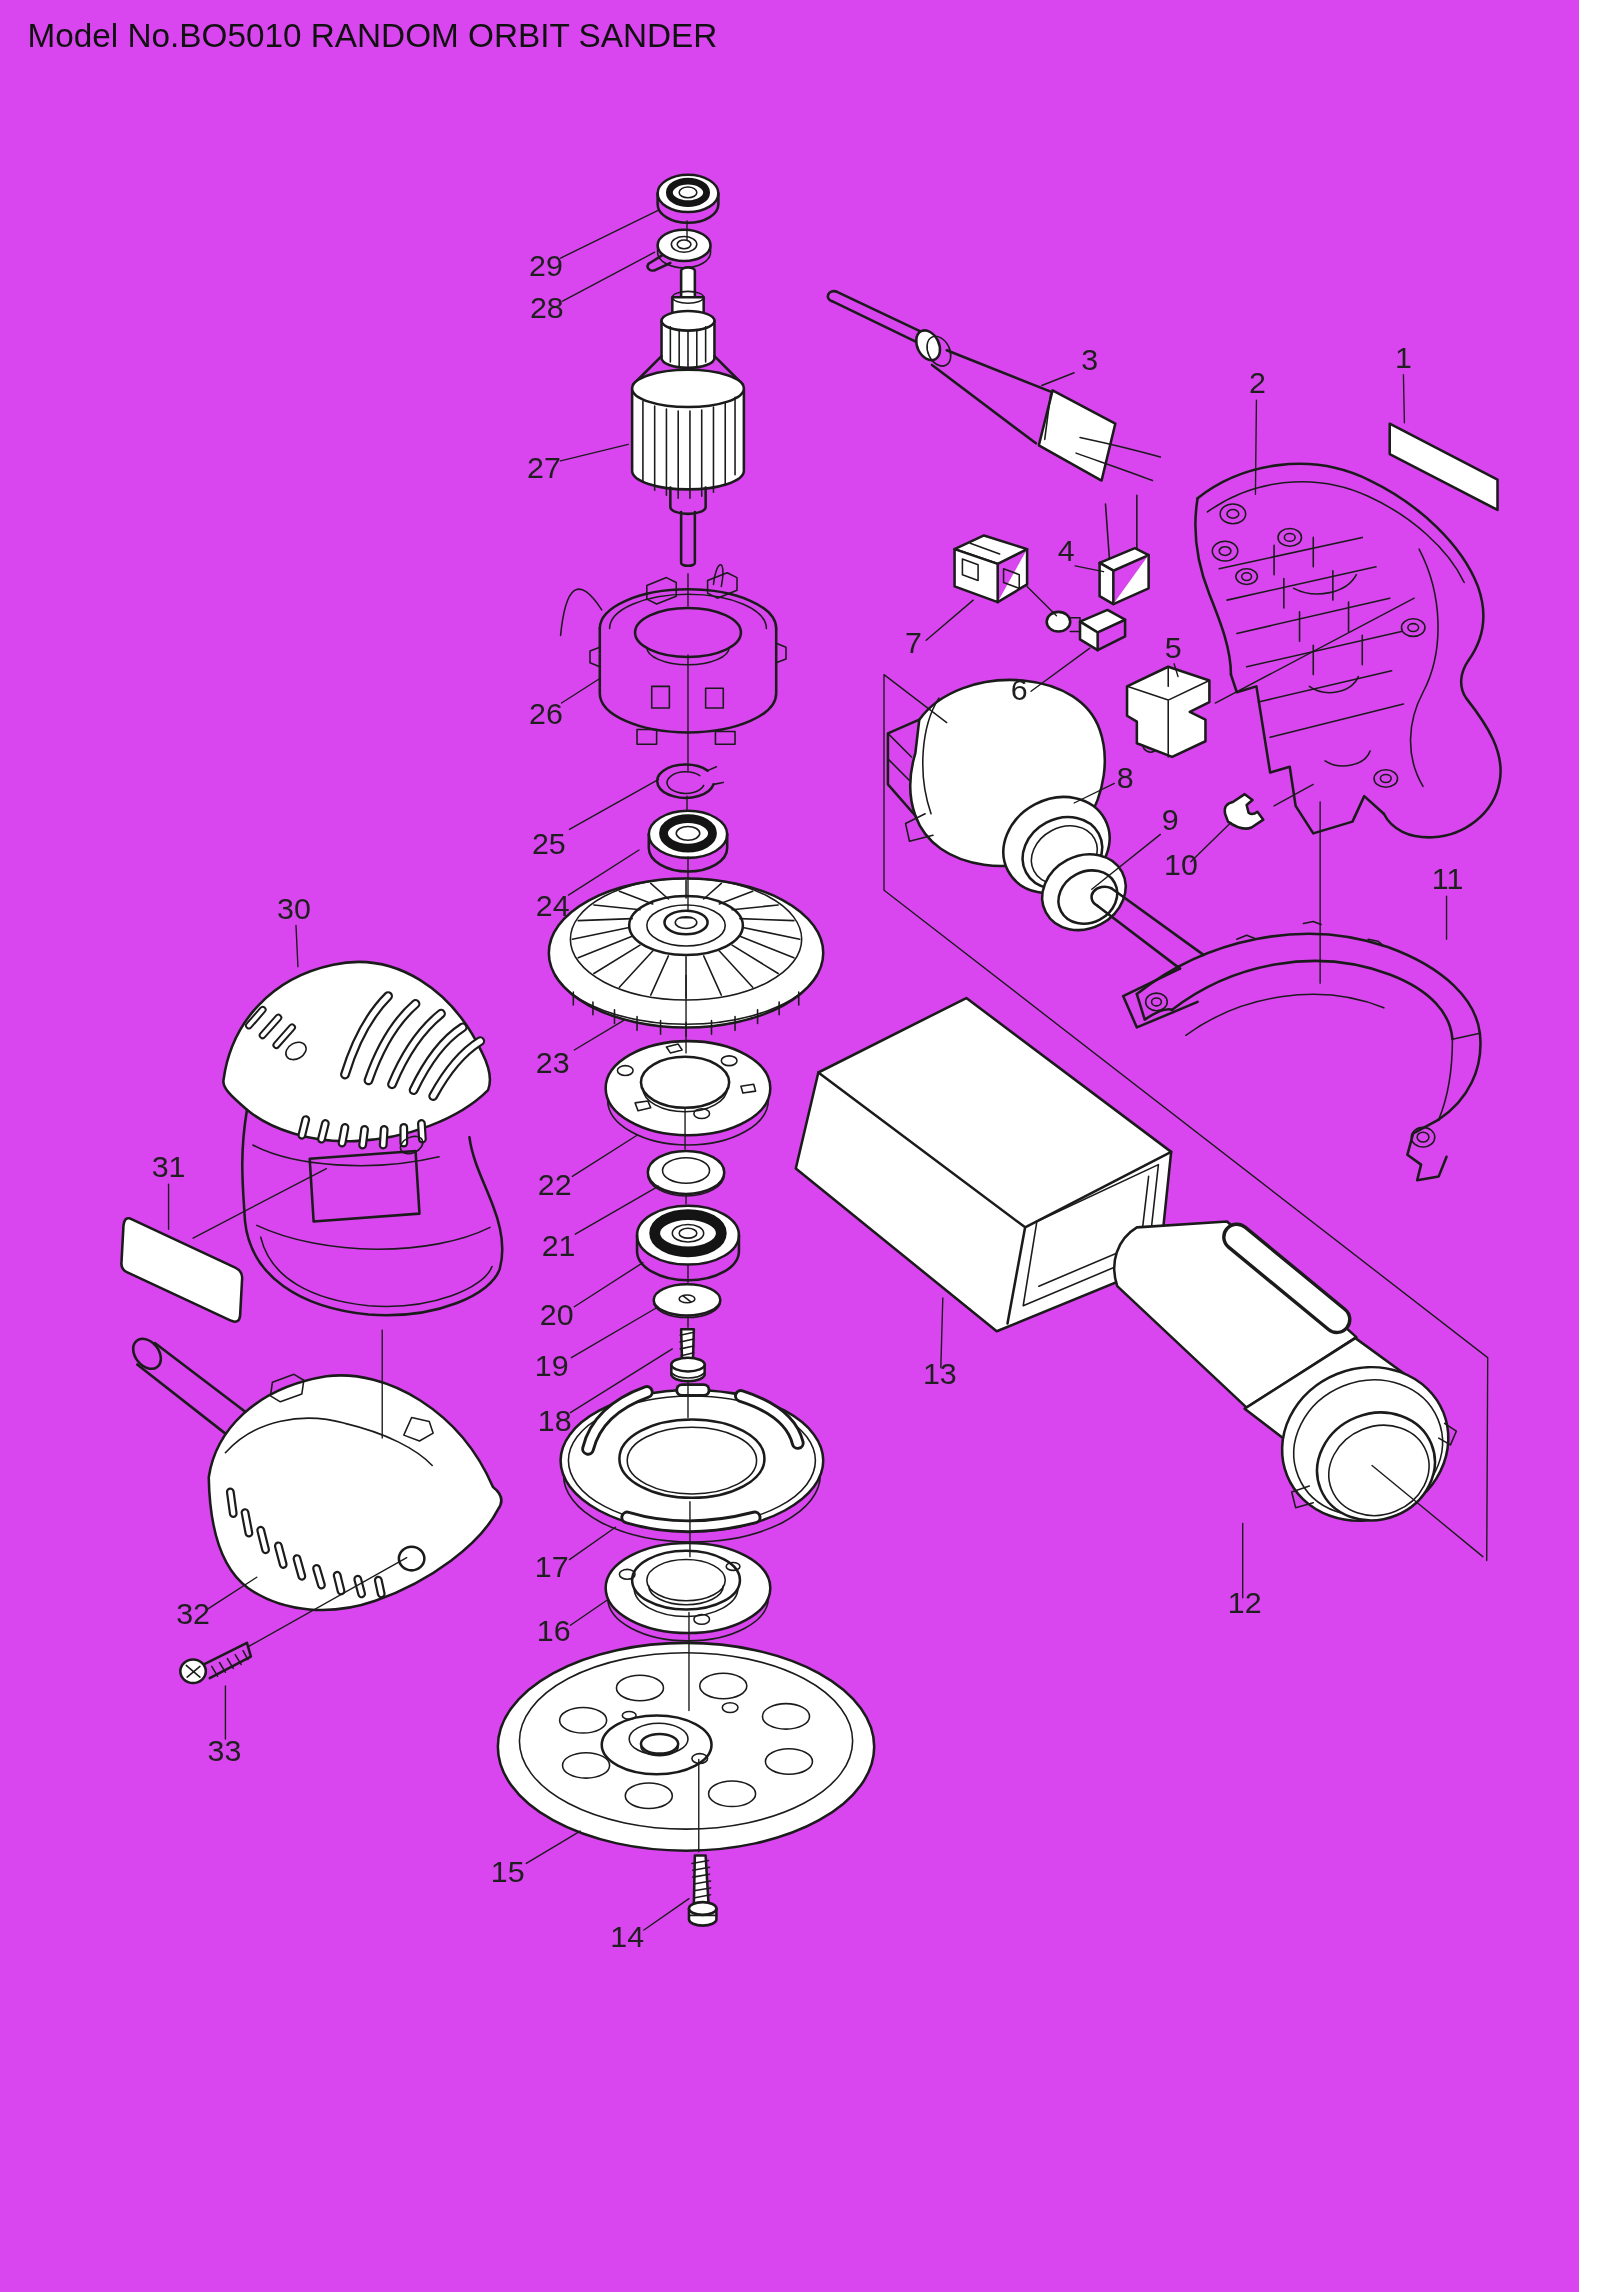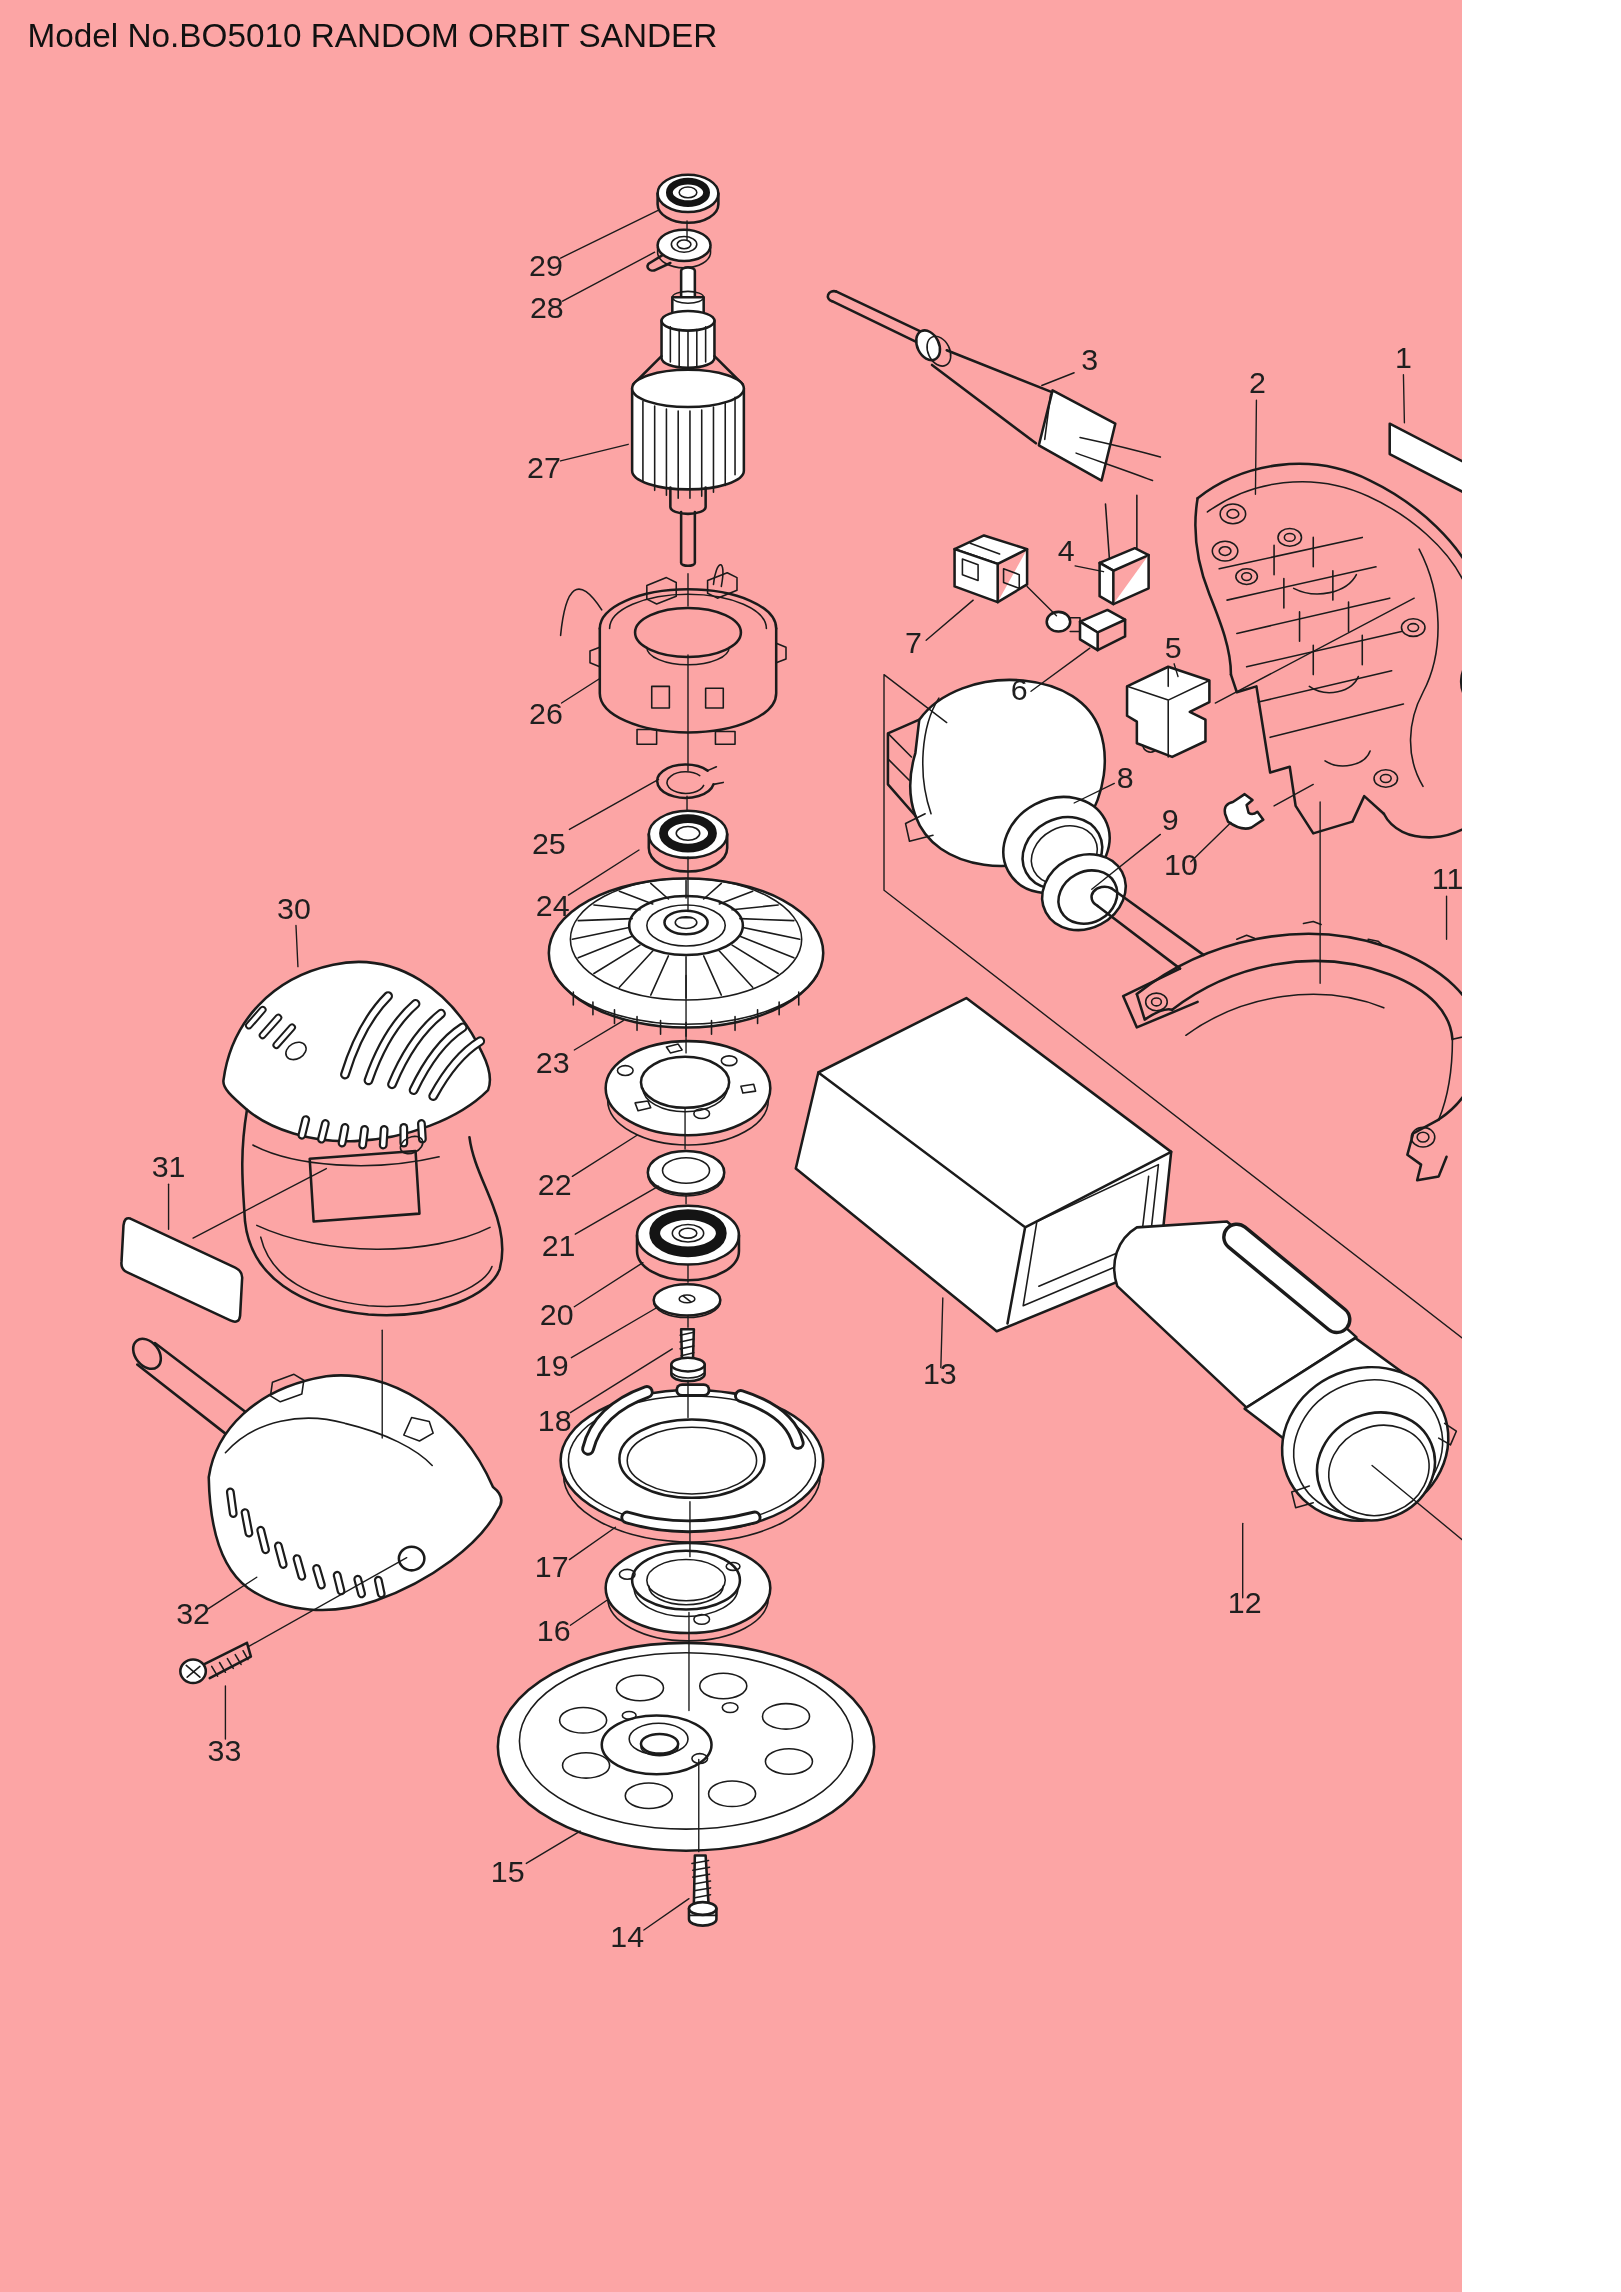--- a/index.html
+++ b/index.html
@@ -1,16 +1,16 @@
 <!DOCTYPE html>
 <html><head>
 <meta charset="utf-8">
 <style>
   html,body{margin:0;padding:0;background:#fff;}
-  .page{position:relative;width:1462px;height:2293px;background:#fca5a5;overflow:hidden;
+  .page{position:relative;width:1579px;height:2293px;background:#d946ef;overflow:hidden;
         font-family:"Liberation Sans", sans-serif;}
   svg{position:absolute;left:0;top:0;}
   .s2{stroke:#1b1b1b;stroke-width:2.6;fill:none;stroke-linecap:round;stroke-linejoin:round;}
   .s15{stroke:#1b1b1b;stroke-width:1.6;fill:none;stroke-linecap:round;stroke-linejoin:round;}
   .ld{stroke:#1b1b1b;stroke-width:1.4;fill:none;stroke-linecap:round;}
   .wf{fill:#ffffff;}
   .band{stroke:#141414;fill:none;}
   .slotB{stroke:#1b1b1b;fill:none;stroke-linecap:round;}
   .slotW{stroke:#ffffff;fill:none;stroke-linecap:round;}
   .lbl{font-family:"Liberation Sans", sans-serif;font-size:31px;fill:#1f1f1f;}

